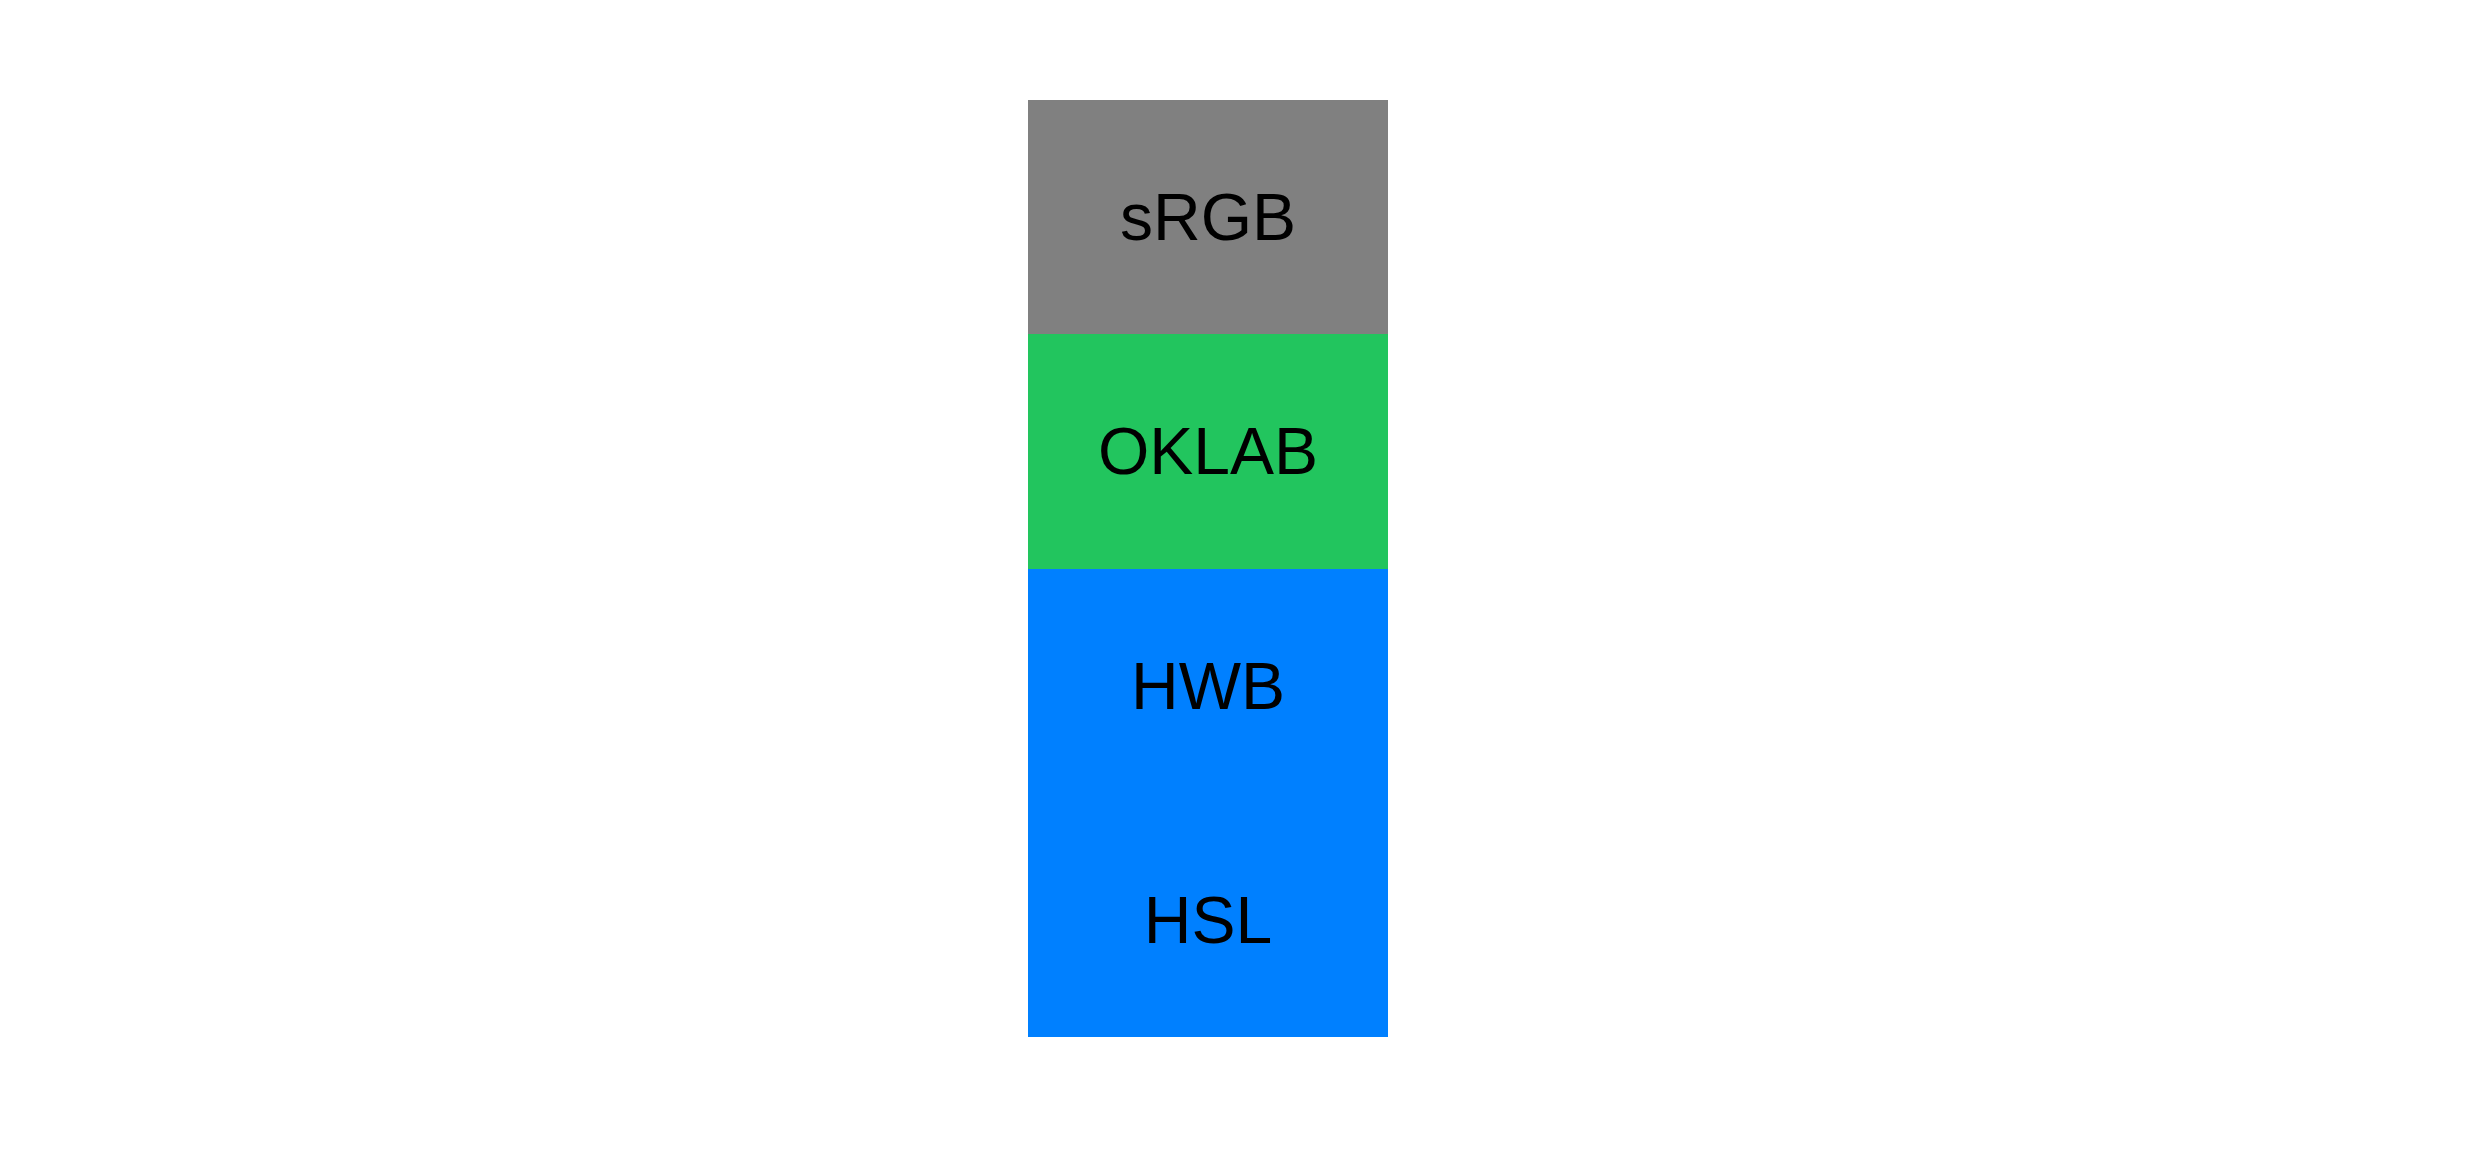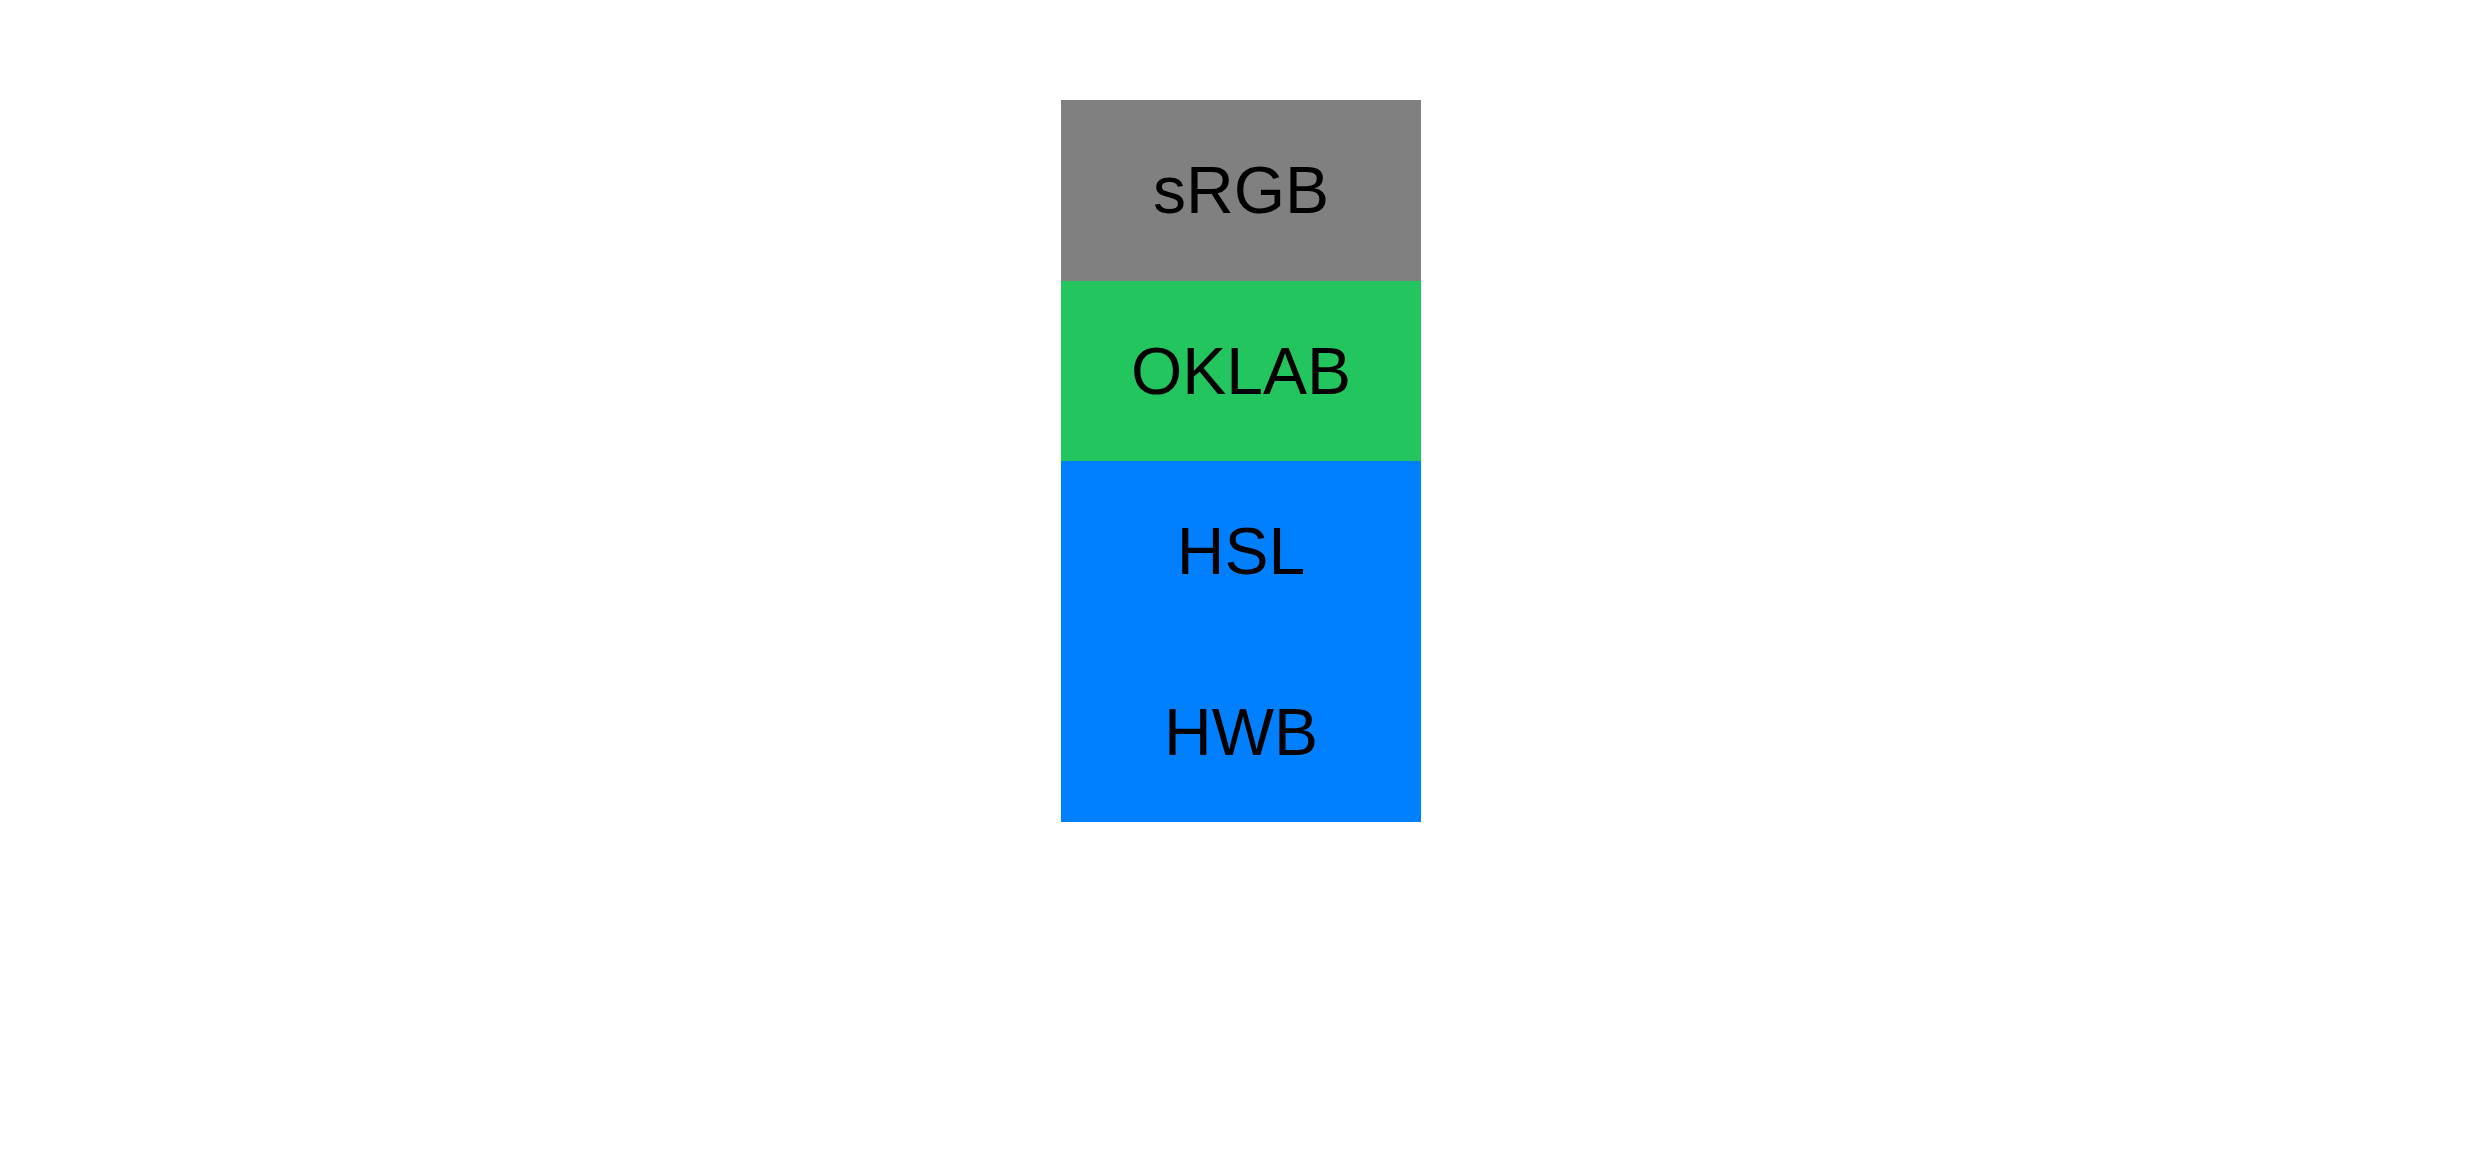--- a/index.html
+++ b/index.html
@@ -9,24 +9,24 @@
   body {
     width: 2482px;
     height: 1150px;
     background: #ffffff;
     position: relative;
     font-family: "Liberation Sans", sans-serif;
     overflow: hidden;
   }
   .swatch-stack {
     position: absolute;
-    left: 1061px;
+    left: 1028px;
     top: 100px;
     width: 360px;
-    height: 722px;
+    height: 937px;
     display: flex;
     flex-direction: column;
   }
   .swatch {
     flex: 1 1 0;
     display: flex;
     align-items: center;
     justify-content: center;
   }
   .swatch-label {
@@ -41,18 +41,18 @@
 <body style="background: rgb(255, 255, 255);">
 
 <div class="swatch-stack">
   <div class="swatch" style="background: rgb(128, 128, 128);">
     <span class="swatch-label">sRGB</span>
   </div>
   <div class="swatch" style="background: #22c55e;">
     <span class="swatch-label">OKLAB</span>
   </div>
   <div class="swatch" style="background: rgb(0, 128, 255);">
-    <span class="swatch-label">HSL</span>
+    <span class="swatch-label">HWB</span>
   </div>
   <div class="swatch" style="background: rgb(0, 128, 255);">
-    <span class="swatch-label">HWB</span>
+    <span class="swatch-label">HSL</span>
   </div>
 </div>
 
 </body></html>

